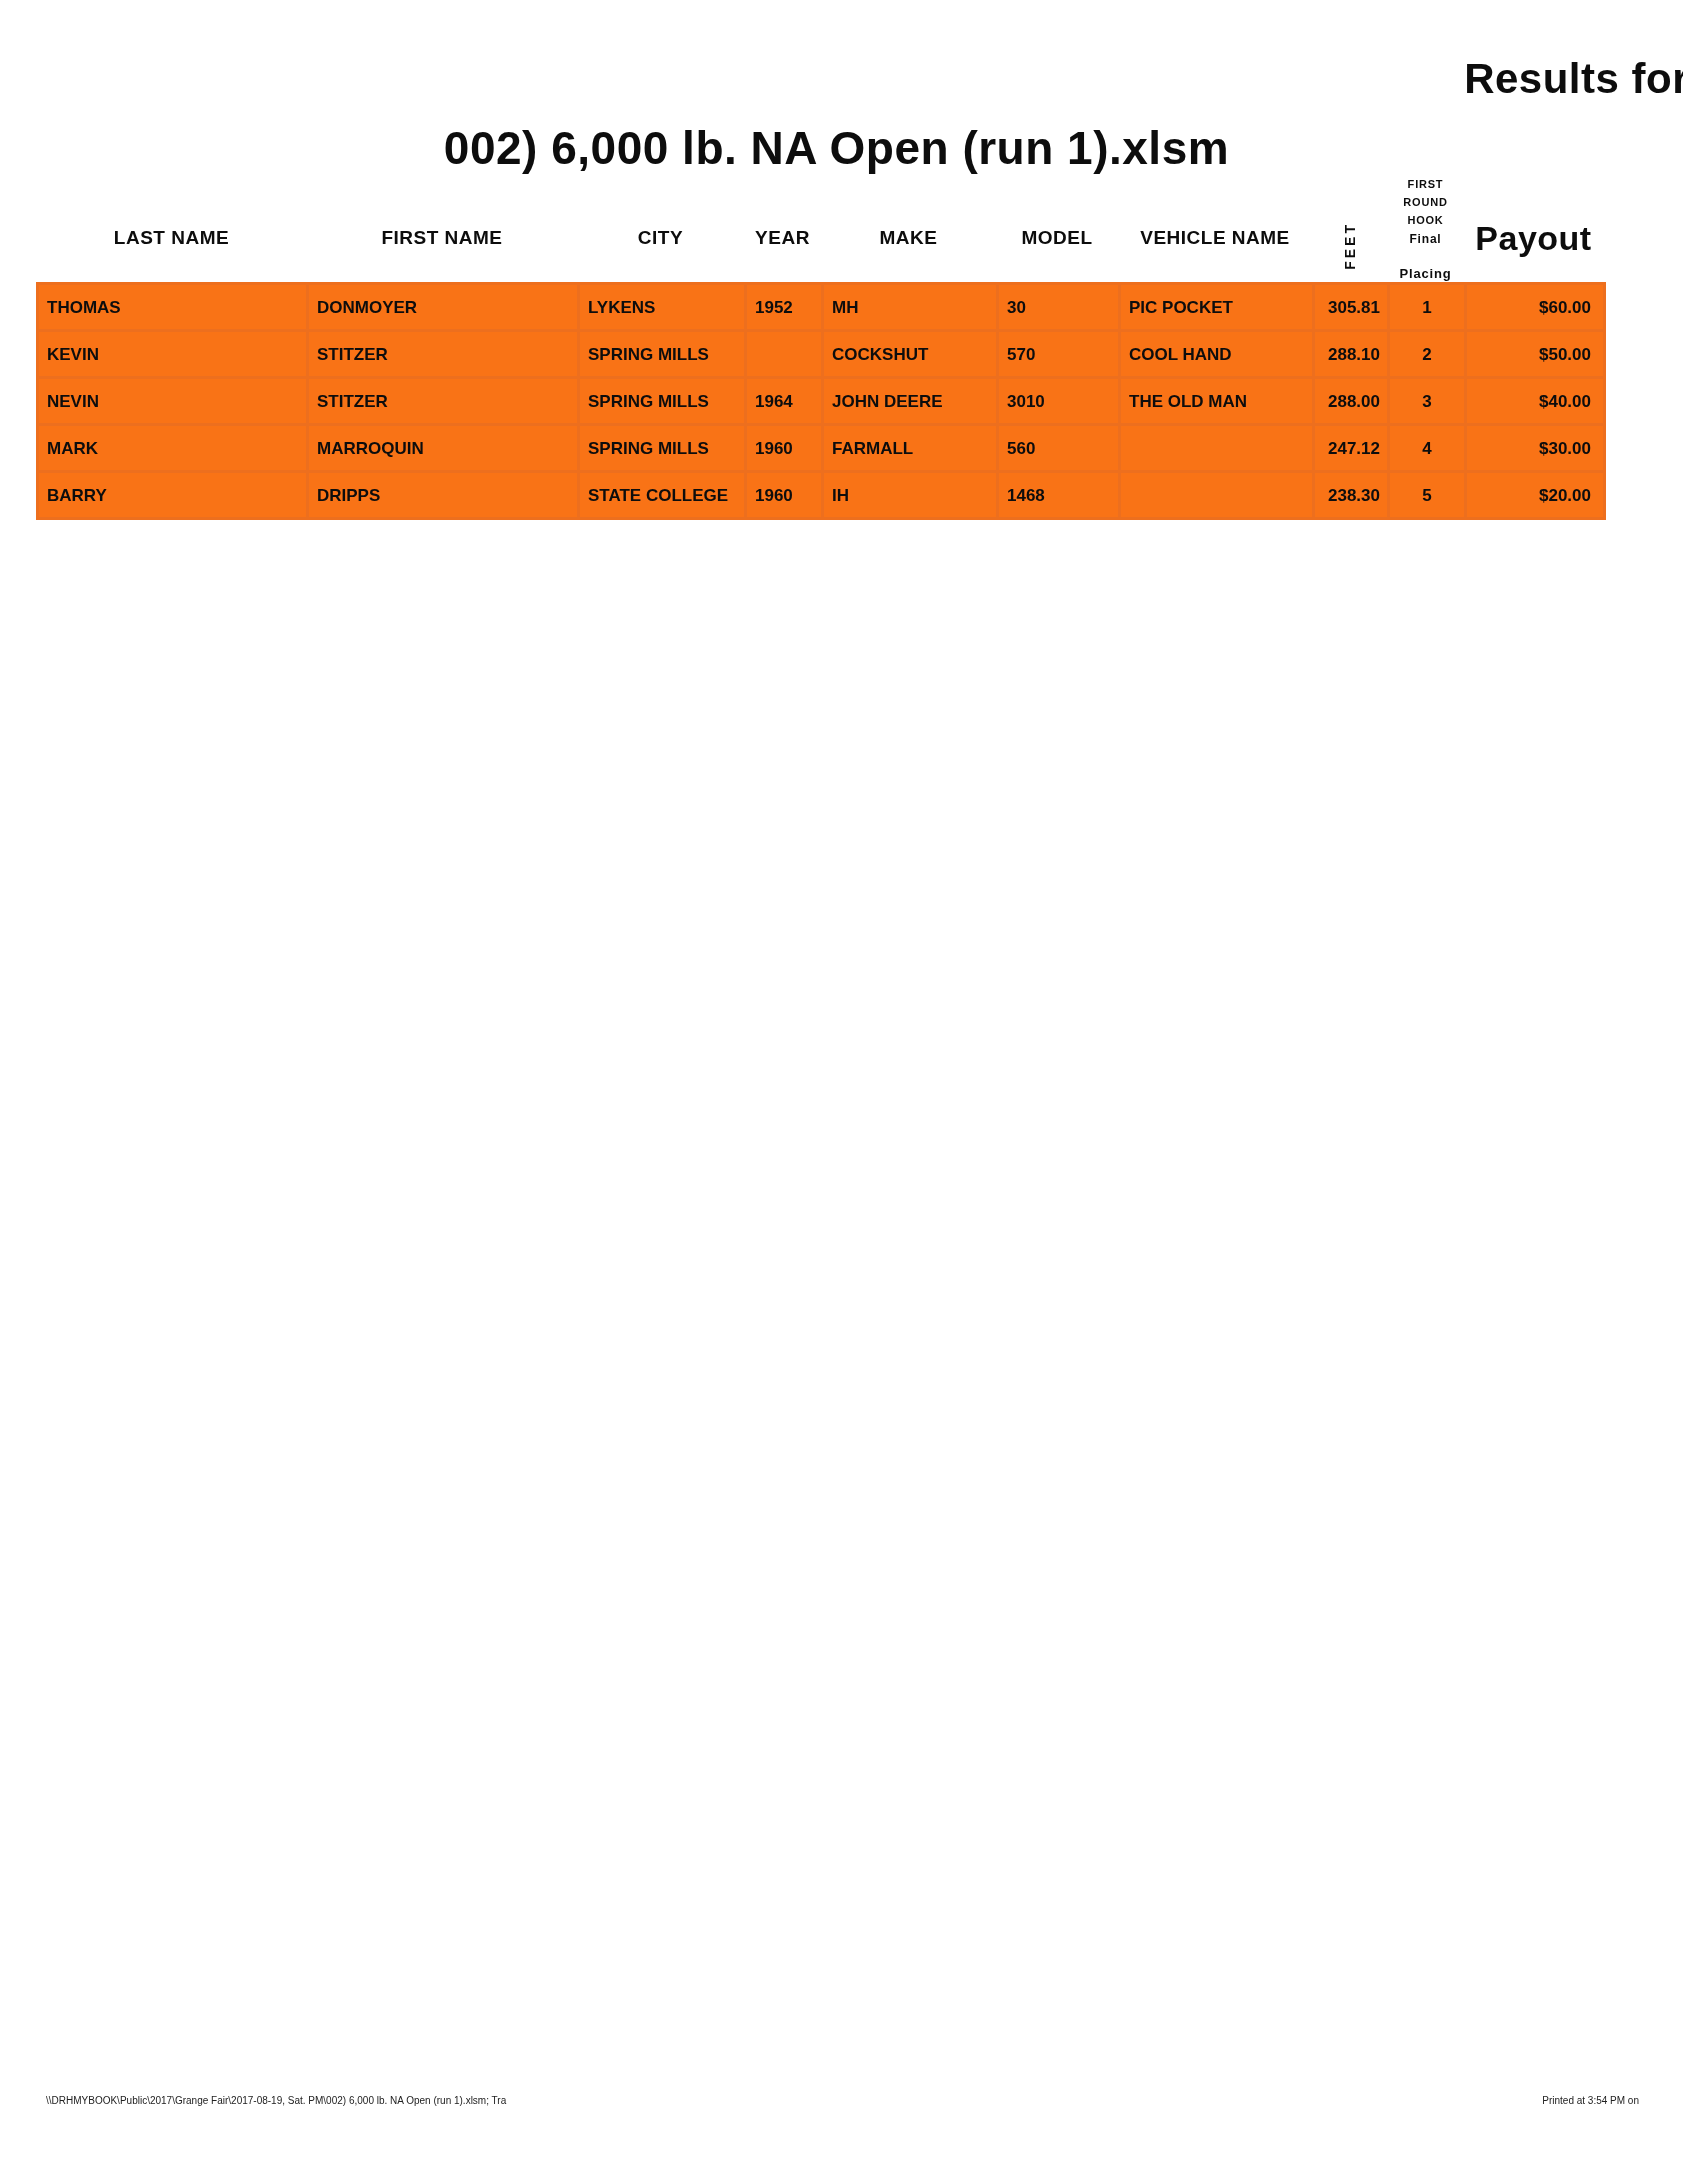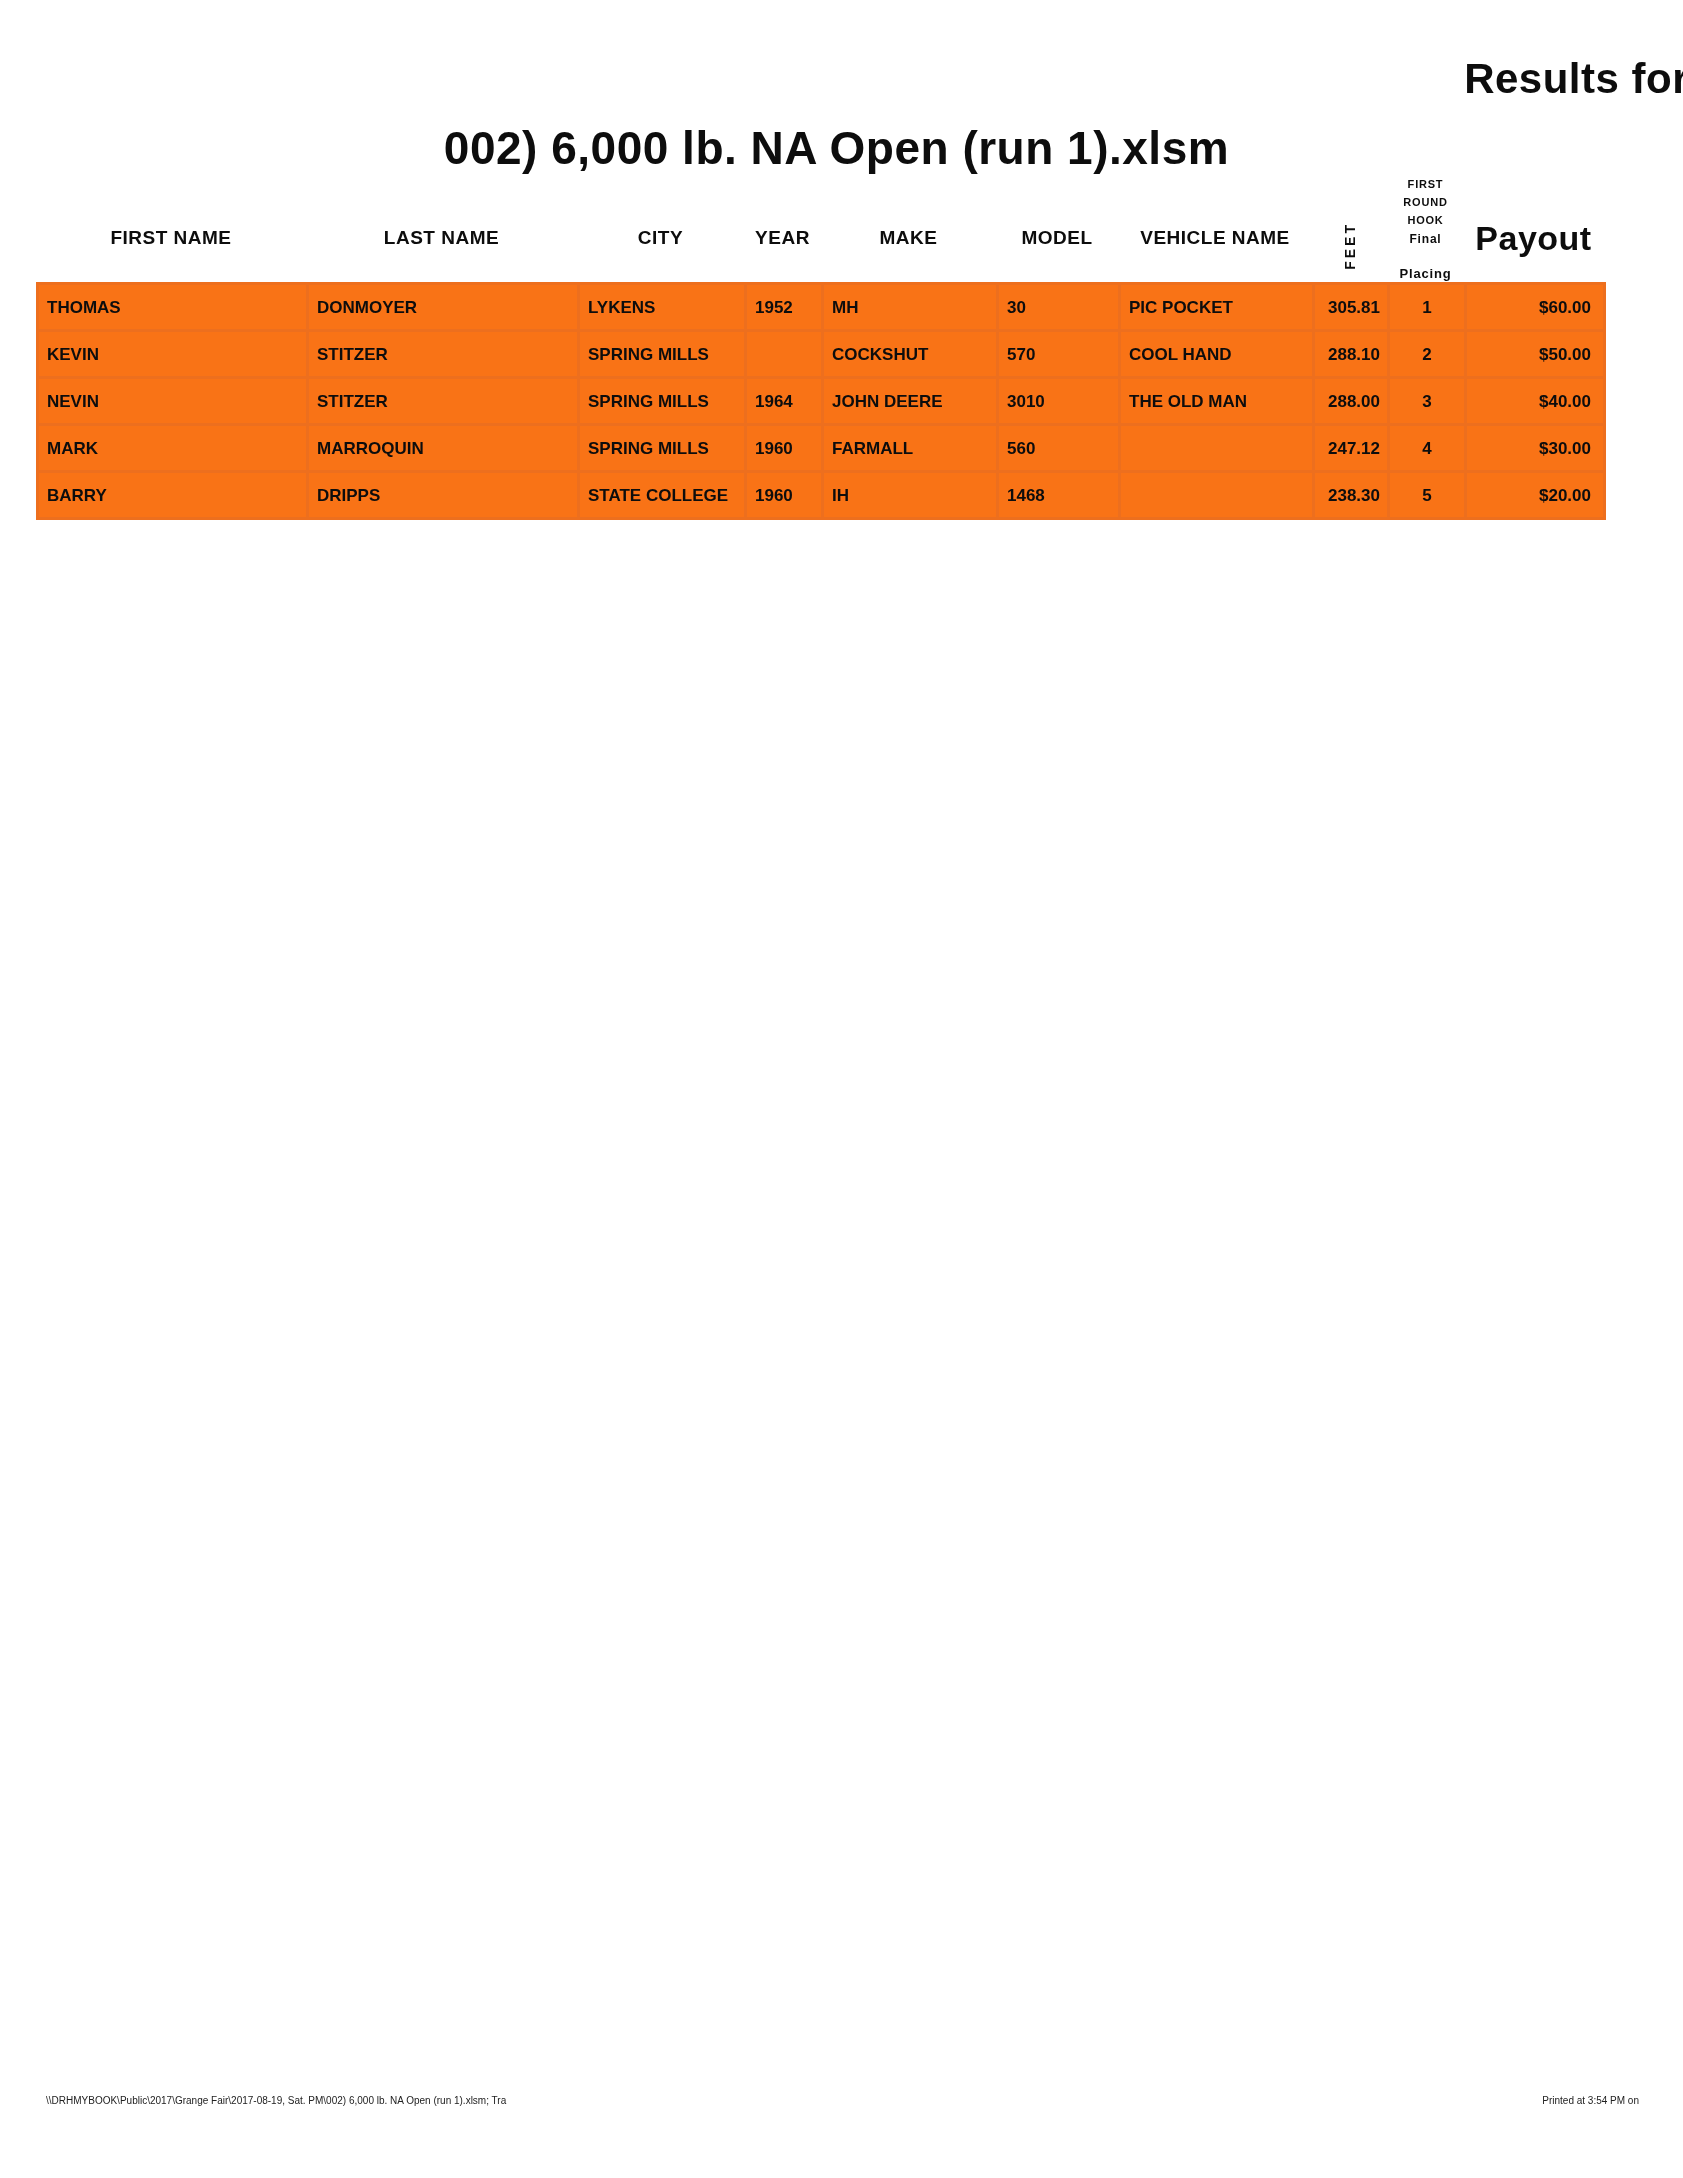--- a/index.html
+++ b/index.html
@@ -98,22 +98,22 @@
 </style>
 </head>
 <body>
 
 <div class="page">
 
   <div class="title1">Results for</div>
   <div class="title2">002) 6,000 lb. NA Open (run 1).xlsm</div>
 
   <div class="header-row">
+    <div class="hcell plain c1">LAST NAME</div>
     <div class="hcell plain c0">FIRST NAME</div>
-    <div class="hcell plain c1">LAST NAME</div>
     <div class="hcell plain c2">CITY</div>
     <div class="hcell plain c3">YEAR</div>
     <div class="hcell plain c4">MAKE</div>
     <div class="hcell plain c5">MODEL</div>
     <div class="hcell plain c6">VEHICLE NAME</div>
     <div class="hcell feet-cell c7">
       <span class="feet-label">FEET</span>
     </div>
     <div class="hcell hook-cell c8">
       <span class="hk-small">FIRST</span>

